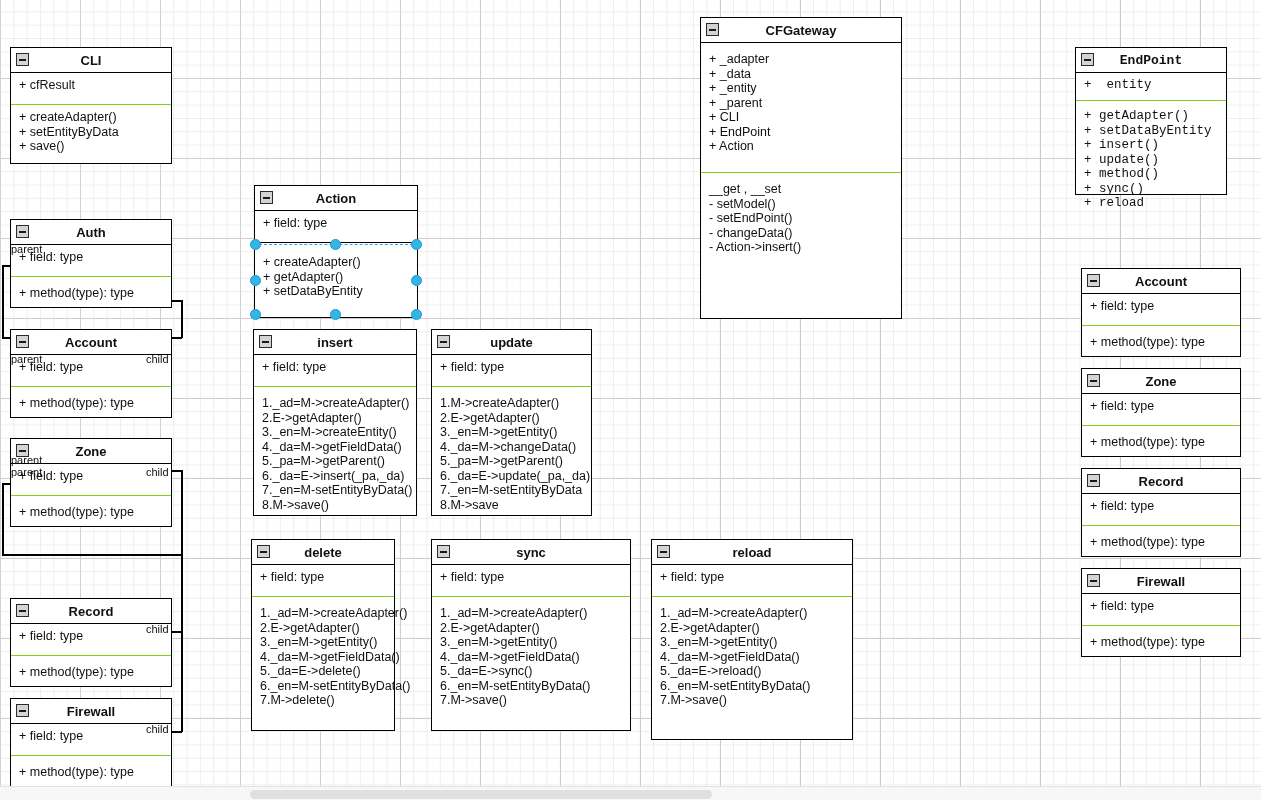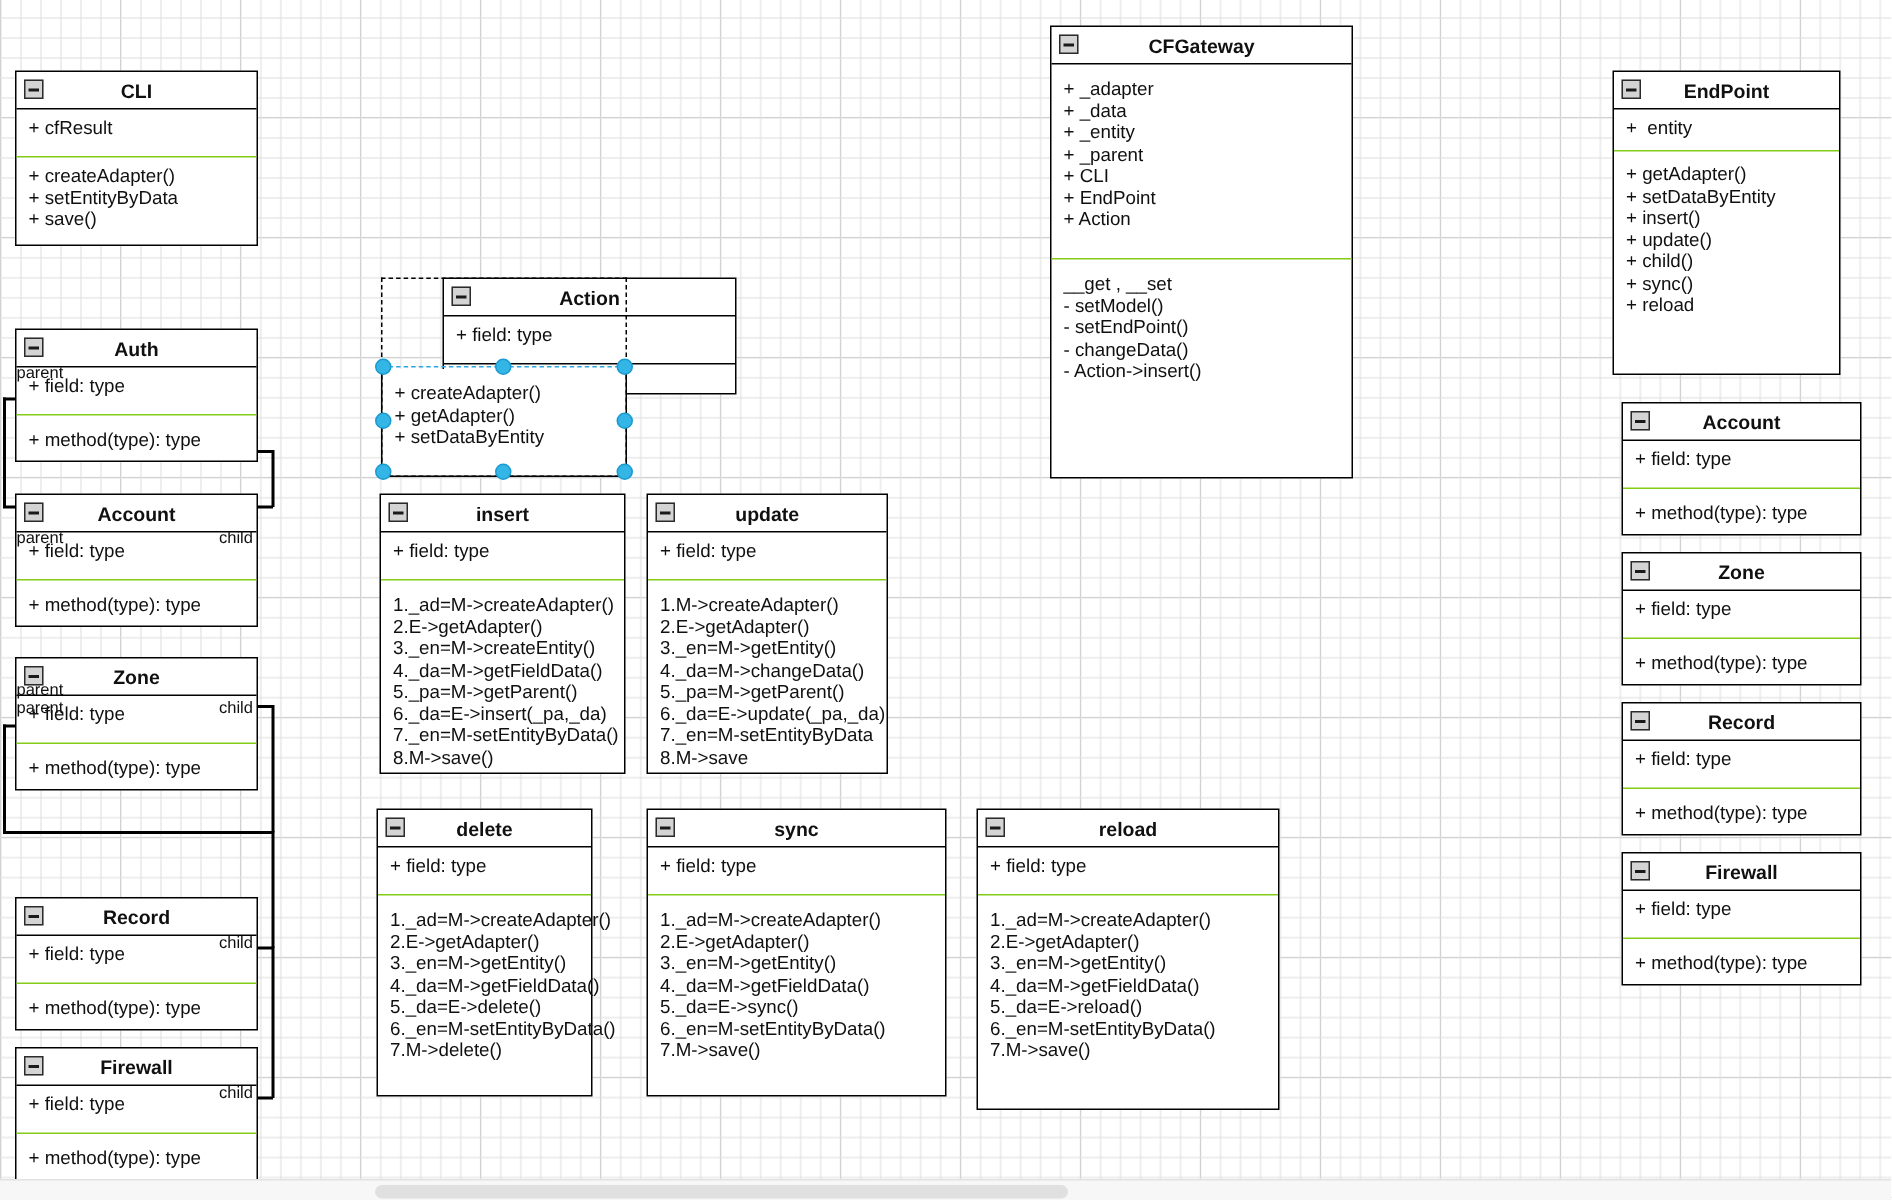--- a/index.html
+++ b/index.html
@@ -251,21 +251,21 @@
       <span>Firewall</span>
     </div>
     <div class="section" style="height:32px;">
       <div class="line">+ field: type</div>
     </div>
     <div class="section" style="padding-top:9px;">
       <div class="line">+ method(type): type</div>
     </div>
   </div>
 
-  <div class="uml" style="left:254px; top:185px; width:196px; height:78px;margin-left:41px;">
+  <div class="uml" style="left:254px; top:185px; width:164px; height:78px;">
     <div class="title-bar">
       <span class="collapse"></span>
       <span>Action</span>
     </div>
     <div class="section" style="height:32px; border-bottom:1px solid #000;">
       <div class="line">+ field: type</div>
     </div>
   </div>
   <div class="uml" style="left:254px; top:246px; width:164px; height:72px; border-top:none;">
     <div class="section" style="padding-top:9px; border:none;">
@@ -399,34 +399,34 @@
     </div>
     <div class="section" style="padding-top:9px;">
       <div class="line">__get , __set</div>
       <div class="line">- setModel()</div>
       <div class="line">- setEndPoint()</div>
       <div class="line">- changeData()</div>
       <div class="line">- Action-&gt;insert()</div>
     </div>
   </div>
 
-  <div class="uml" style="left:1075px; top:47px; width:152px; height:203px;">
+  <div class="uml" style="left:1075px; top:47px; width:152px; height:148px;font-family:Liberation Mono, monospace;">
     <div class="title-bar">
       <span class="collapse"></span>
       <span>EndPoint</span>
     </div>
     <div class="section" style="height:28px;">
       <div class="line">+  entity</div>
     </div>
     <div class="section" style="padding-top:8px;">
       <div class="line">+ getAdapter()</div>
       <div class="line">+ setDataByEntity</div>
       <div class="line">+ insert()</div>
       <div class="line">+ update()</div>
-      <div class="line">+ child()</div>
+      <div class="line">+ method()</div>
       <div class="line">+ sync()</div>
       <div class="line">+ reload</div>
     </div>
   </div>
 
   <div class="uml" style="left:1081px; top:268px; width:160px; height:89px;">
     <div class="title-bar">
       <span class="collapse"></span>
       <span>Account</span>
     </div>

